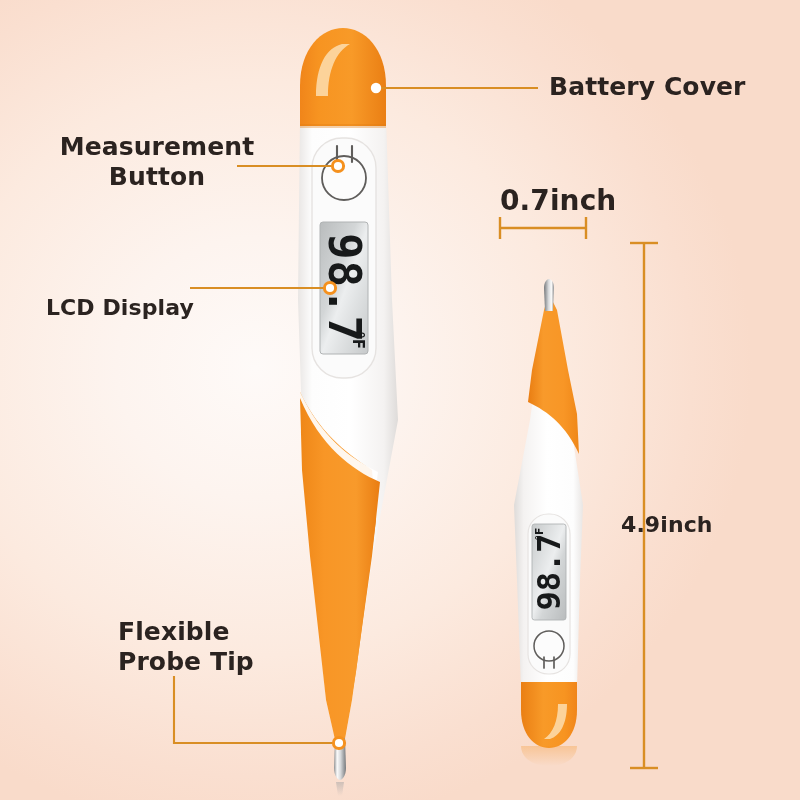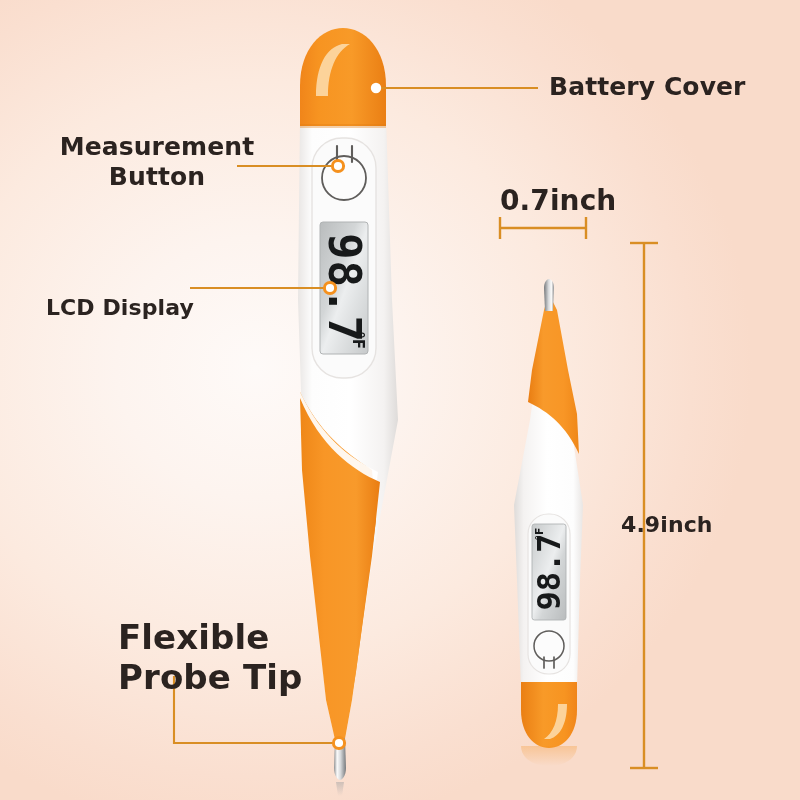--- a/index.html
+++ b/index.html
@@ -50,21 +50,21 @@
   .lbl-lcd {
     left: 46px;
     top: 270px;
     font-size: 22px;
     margin-top: 25px;
   }
   .lbl-probe {
     left: 118px;
     top: 617px;
     width: 190px;
-    font-size: 34px;
+    font-size: 25px;
     text-align: left;
   }
   .lbl-battery {
     left: 549px;
     top: 72px;
     font-size: 25px;
   }
   .lbl-07 {
     left: 500px;
     top: 184px;

